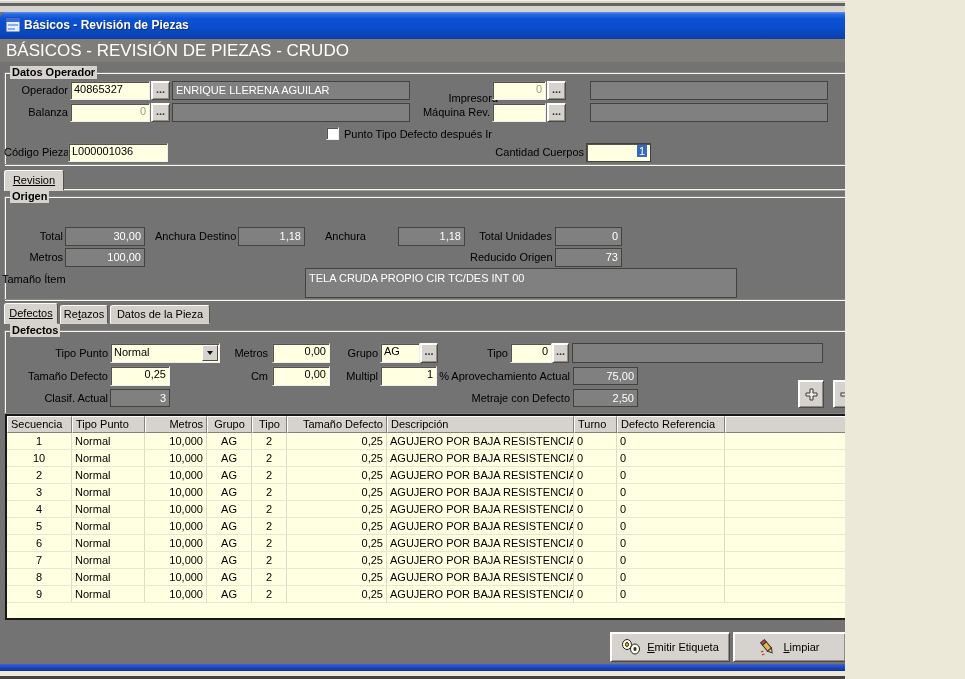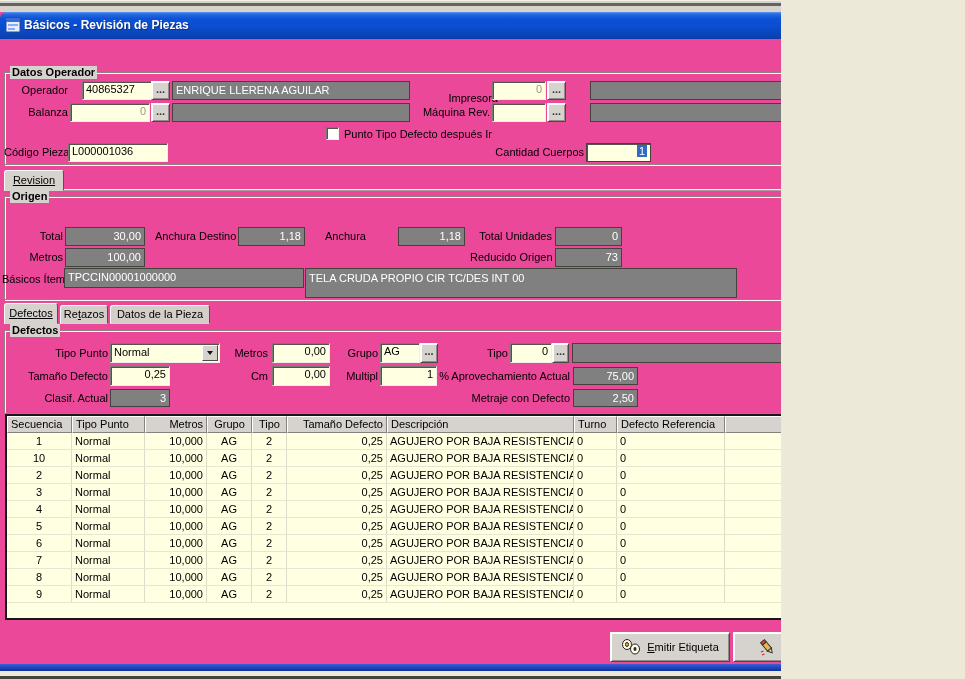--- a/index.html
+++ b/index.html
@@ -1,17 +1,17 @@
 <!DOCTYPE html>
 <html><head>
 <meta charset="utf-8">
 <style>
   *{box-sizing:border-box;margin:0;padding:0;}
   body{background:#ece9d8;font-family:"Liberation Sans",sans-serif;font-size:11px;color:#000;}
-  #window{position:relative;width:781px;height:679px;background:#ec4899;overflow:hidden;}
+  #window{position:relative;width:845px;height:679px;background:#737373;overflow:hidden;}
   
   .top-edge{position:absolute;left:0;top:0;width:965px;height:12px;background:#d6d3ce;border-top:1px solid #f2efe6;}
   .top-edge .dark{position:absolute;left:0;top:2px;width:100%;height:3px;background:#66635a;}
   .titlebar{position:absolute;left:0;top:12px;width:965px;height:27px;border-radius:6px 6px 0 0;
     background:linear-gradient(180deg,#5a96f0 0%,#2a6ae0 8%,#0c52d6 25%,#0a4ccc 60%,#0a42b4 90%,#0d3da6 100%);}
   .title-text{position:absolute;left:24px;top:6px;color:#fff;font-weight:bold;font-size:12px;text-shadow:1px 1px 1px #10307a;white-space:nowrap;}
   .app-icon{position:absolute;left:5px;top:5px;width:16px;height:16px;}
   .tbtn{position:absolute;top:16px;width:21px;height:20px;border-radius:3px;border:1px solid #fff;}
   .tbtn.blue{background:radial-gradient(circle at 30% 25%,#7fa8ef 0%,#3968d4 55%,#1e49b8 100%);}
   .tbtn.red{background:radial-gradient(circle at 30% 25%,#f4a088 0%,#e0572c 55%,#b83310 100%);width:22px;}
@@ -79,26 +79,29 @@
       </span>
     <span class="tbtn blue" style="left:906px;">
         <span style="display:block;width:9px;height:9px;border:1px solid #fff;border-top-width:3px;margin:4px auto 0;"></span>
       </span>
     <span class="tbtn red" style="left:928px;">
       <svg width="10" height="10" viewBox="0 0 10 10" style="display:block;margin:4px auto 0;">
           <path d="M1 1 L9 9 M9 1 L1 9" stroke="#fff" stroke-width="1.8"></path>
         </svg>
     </span>
   </div>
+  <div class="hdrbar">
+    <span class="hdr-text">BÁSICOS - REVISIÓN DE PIEZAS - CRUDO</span>
+  </div>
 
   <div class="group" style="left:4px;top:72px;width:954px;height:93px;"></div>
   <span class="legend" style="left:10px;top:66px;">Datos Operador</span>
 
   <span class="lbl r" style="left:10px;top:84px;width:58px;">Operador</span>
-  <div class="inp" style="left:82px;top:81px;width:80px;height:19px;">40865327</div>
+  <div class="inp" style="left:70px;top:81px;width:80px;height:19px;">40865327</div>
   <div class="btn3" style="left:151px;top:81px;width:19px;height:19px;">...</div>
   <div class="disp" style="left:172px;top:81px;width:238px;height:19px;">ENRIQUE LLERENA AGUILAR</div>
 
   <span class="lbl r" style="left:436px;top:84px;width:62px;margin-top:8px;">Impresora</span>
   <div class="inp num" style="left:492px;top:81px;width:54px;height:19px;"><span class="dim">0</span></div>
   <div class="btn3" style="left:547px;top:81px;width:19px;height:19px;">...</div>
   <div class="disp" style="left:590px;top:81px;width:238px;height:19px;"></div>
 
   <span class="lbl r" style="left:10px;top:106px;width:58px;">Balanza</span>
   <div class="inp num" style="left:70px;top:103px;width:80px;height:19px;"><span class="dim">0</span></div>
@@ -132,22 +135,21 @@
   <span class="lbl" style="left:325px;top:230px;">Anchura</span>
   <div class="disp num" style="left:398px;top:227px;width:67px;height:19px;">1,18</div>
   <span class="lbl r" style="left:478px;top:230px;width:74px;">Total Unidades</span>
   <div class="disp num" style="left:555px;top:227px;width:67px;height:19px;">0</div>
 
   <span class="lbl r" style="left:10px;top:251px;width:53px;">Metros</span>
   <div class="disp num" style="left:65px;top:248px;width:80px;height:19px;">100,00</div>
   <span class="lbl r" style="left:470px;top:251px;width:82px;">Reducido Origen</span>
   <div class="disp num" style="left:555px;top:248px;width:67px;height:19px;">73</div>
 
-  <span class="lbl r" style="left:2px;top:273px;width:60px;">Básicos Ítem</span>
-  <div class="disp" style="left:64px;top:268px;width:240px;height:20px;">TPCCIN00001000000</div>
+  <span class="lbl r" style="left:2px;top:273px;width:60px;">Tamaño Ítem</span>
   <div class="disp" style="left:305px;top:268px;width:432px;height:30px;line-height:18px;">TELA CRUDA PROPIO CIR TC/DES INT 00</div>
 
   <div class="tab active" style="left:4px;top:303px;width:54px;height:21px;"><u>D</u>efectos</div>
   <div class="tab inactive" style="left:60px;top:305px;width:48px;height:19px;">Re<u>t</u>azos</div>
   <div class="tab inactive" style="left:110px;top:305px;width:100px;height:19px;">Datos de la Pieza</div>
 
   <div class="group" style="left:4px;top:330px;width:954px;height:84px;"></div>
   <span class="legend" style="left:10px;top:324px;">Defectos</span>
 
   <span class="lbl r" style="left:46px;top:347px;width:62px;">Tipo Punto</span>

